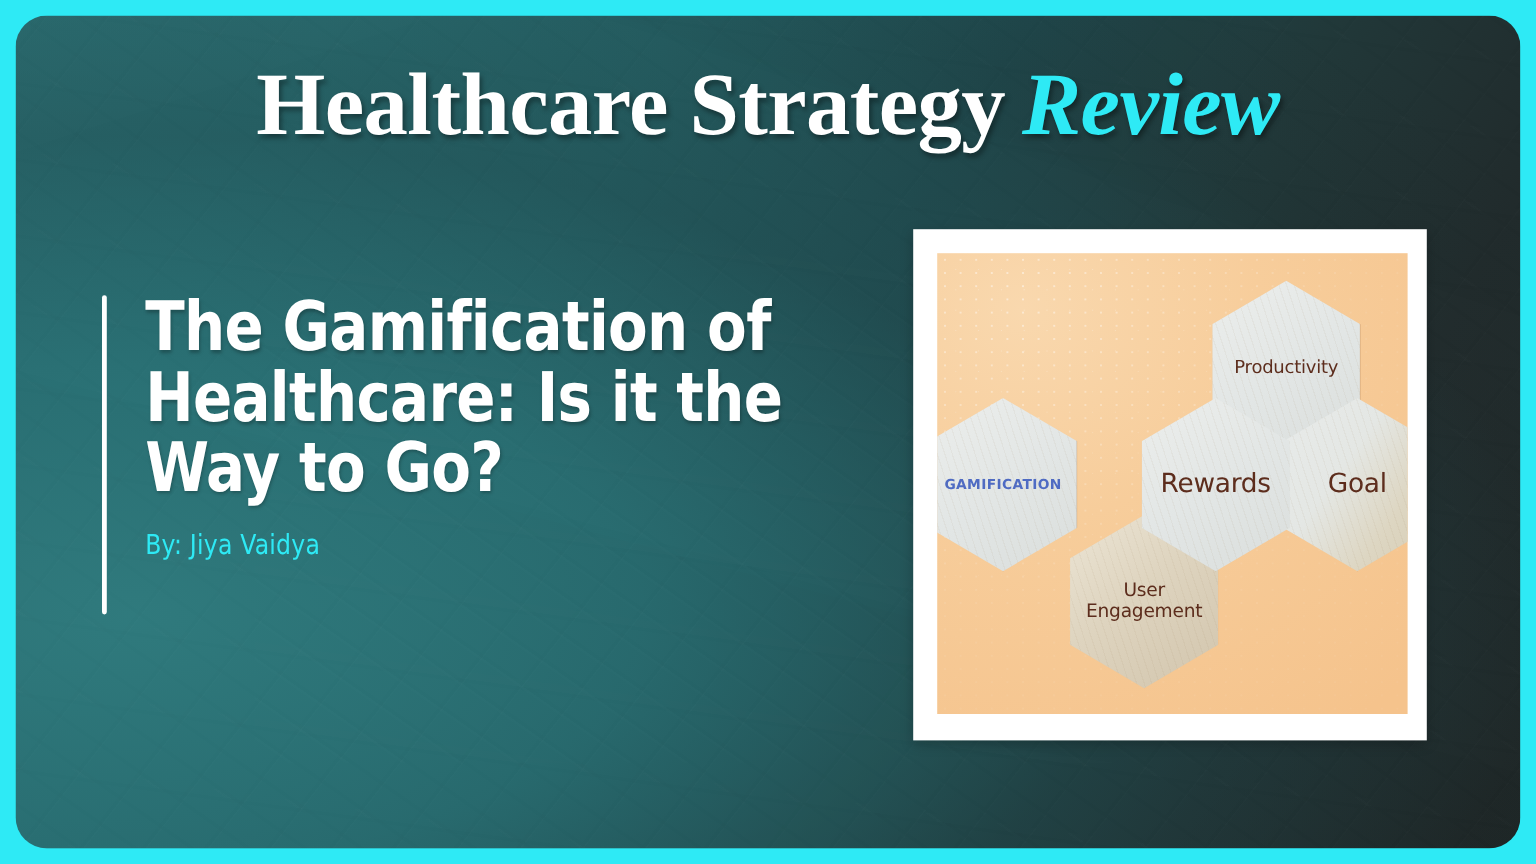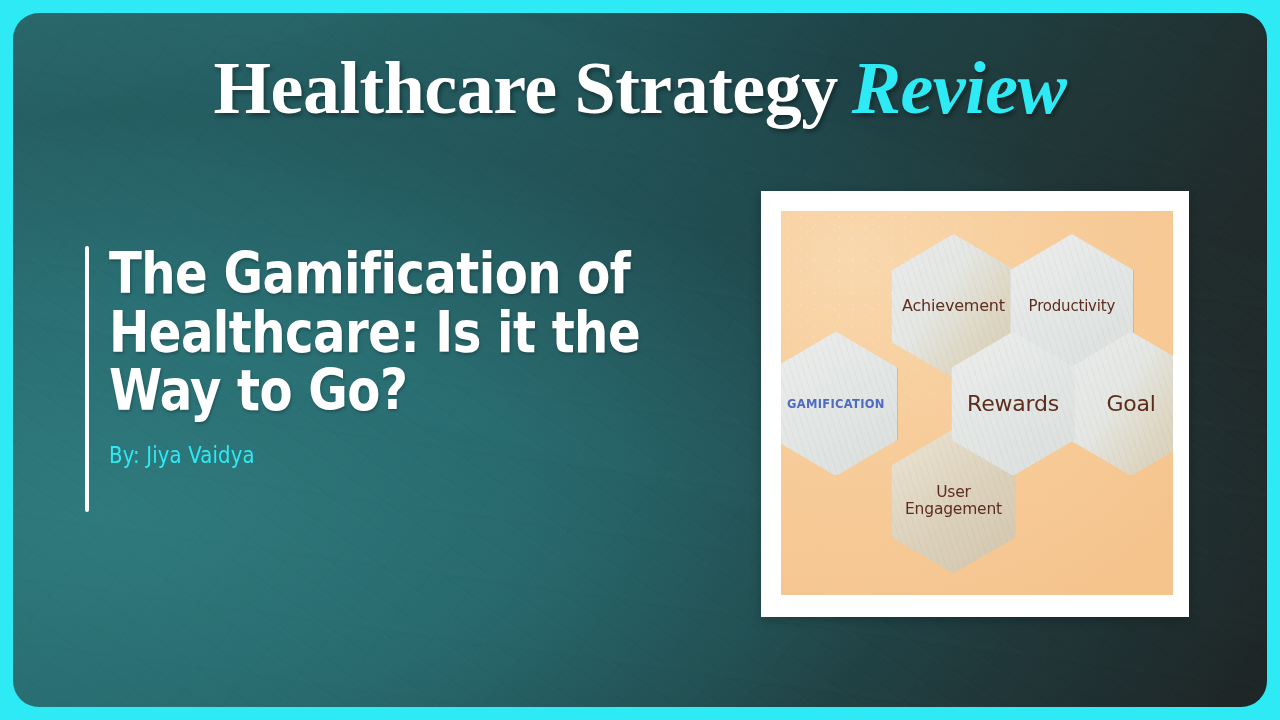--- a/index.html
+++ b/index.html
@@ -85,21 +85,21 @@
   }
   #header .h-main   { color: #ffffff; }
   #header .h-accent { color: #2EEAF5; font-style: italic; padding-left: 14px; }
 
   
   #title-block {
     position: absolute;
     left: 72px;
     top: 231px;
     width: 640px;
-    padding-left: 24px;
+    padding-left: 36px;
   }
   #title-rule {
     position: absolute;
     left: 0;
     top: 2px;
     width: 4px;
     height: 266px;
     background: #ffffff;
     border-radius: 2px;
   }
@@ -249,23 +249,20 @@
     </div>
 
     <div id="photo-card">
       <div id="photo">
         <div id="photo-speckle"></div>
 
         <div class="hex hex-pale" id="hex-gamification">
           <span class="hex-label">GAMIFICATION</span>
         </div>
 
-        <div class="hex hex-mixed" id="hex-achievement">
-          <span class="hex-label">Achievement</span>
-        </div>
 
         <div class="hex hex-pale" id="hex-productivity">
           <span class="hex-label">Productivity</span>
         </div>
 
         <div class="hex hex-pale" id="hex-rewards">
           <span class="hex-label">Rewards</span>
         </div>
 
         <div class="hex hex-mixed" id="hex-goal">

